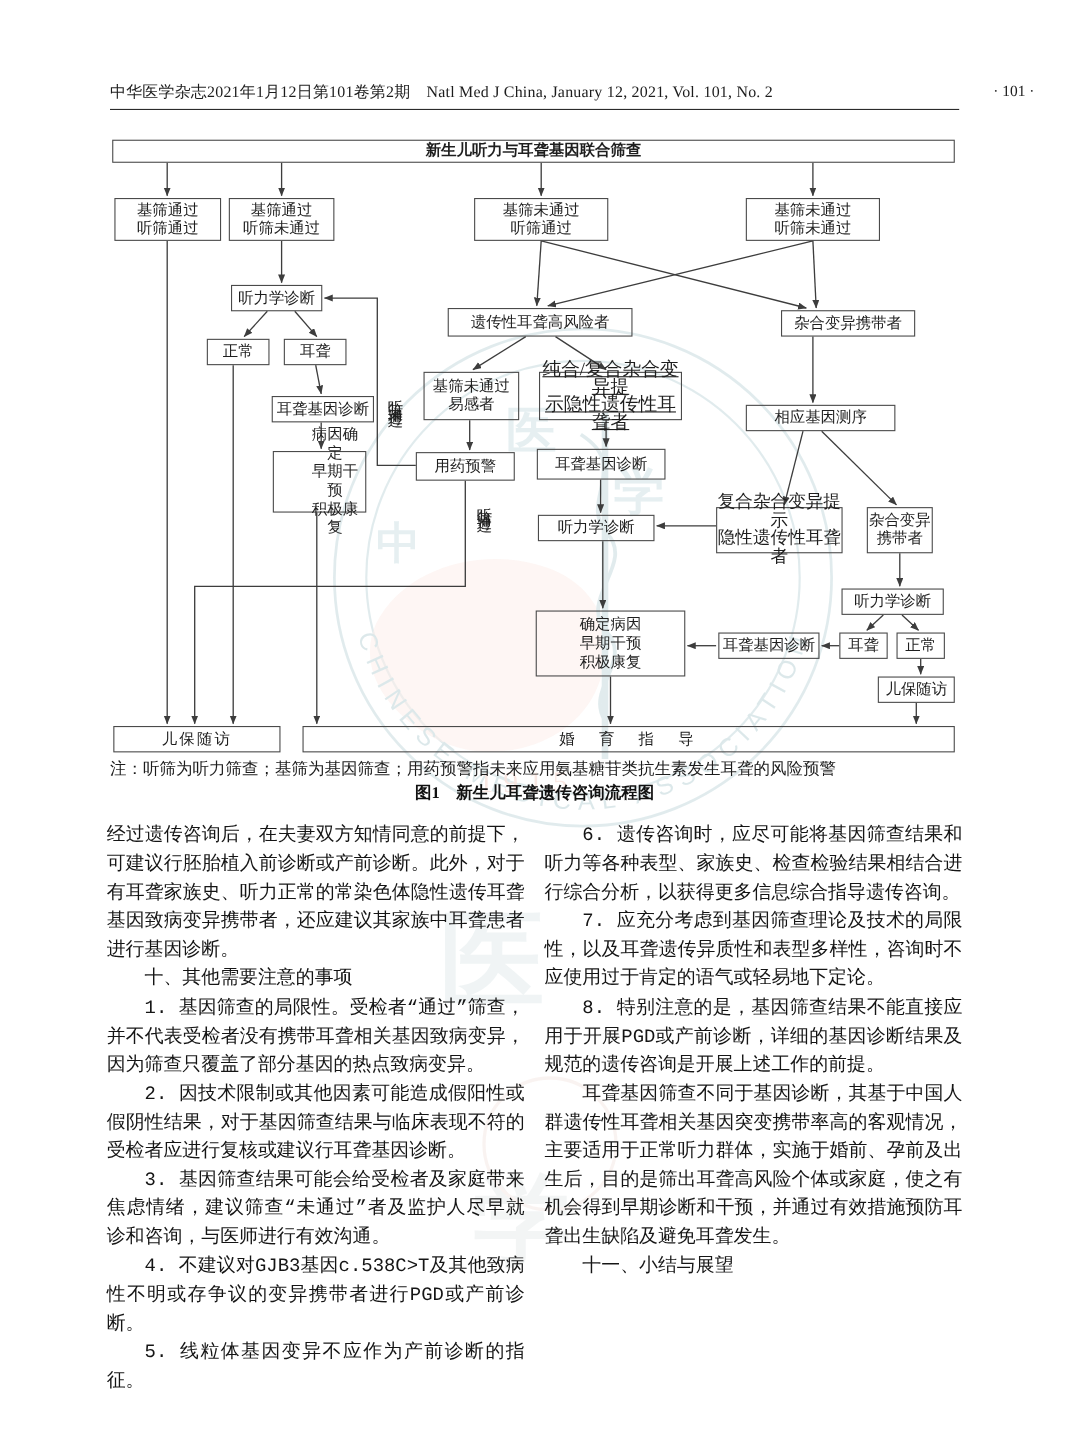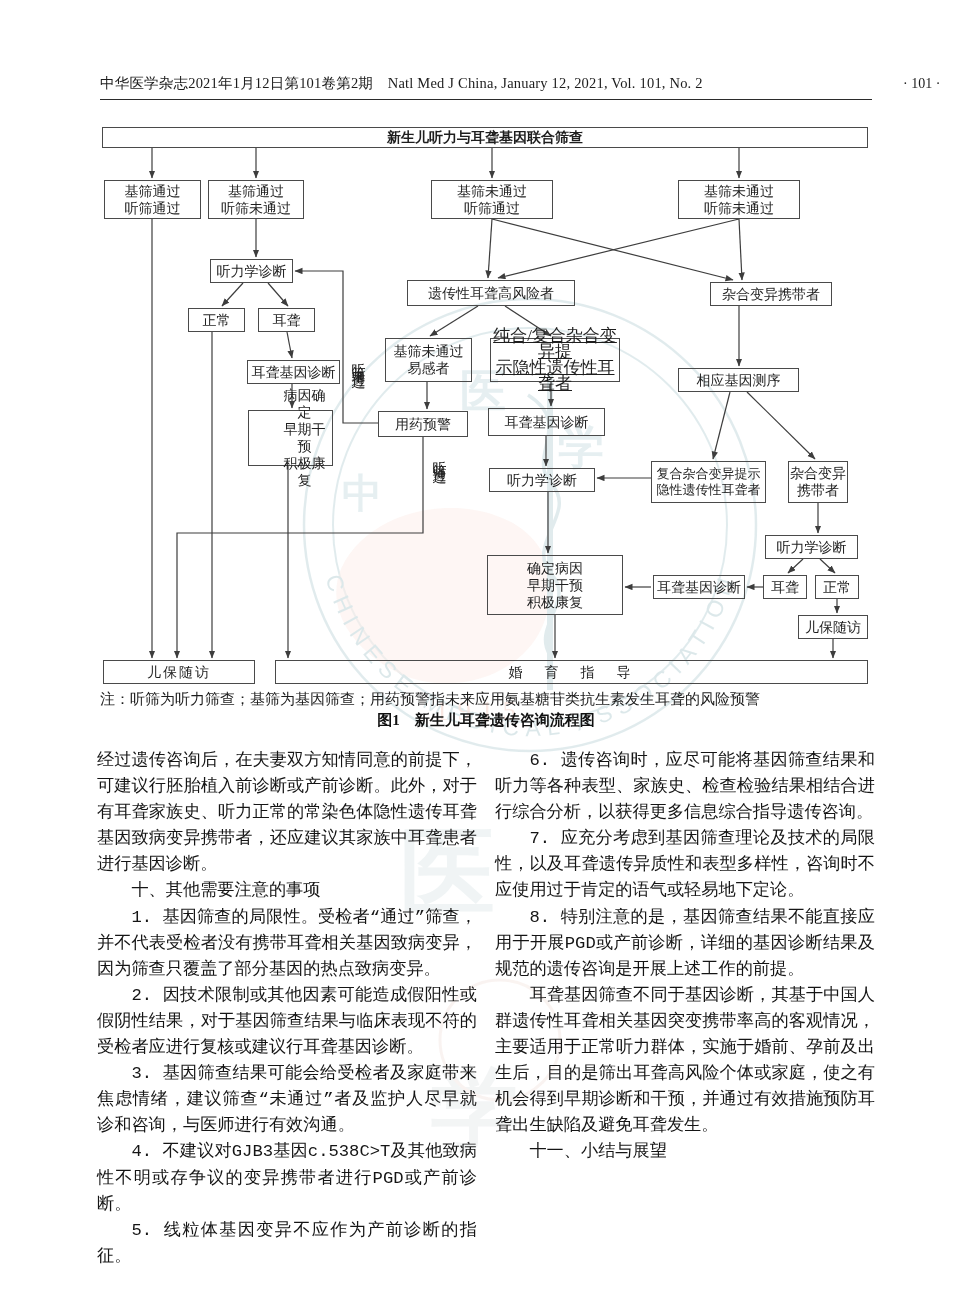--- a/index.html
+++ b/index.html
@@ -145,22 +145,22 @@
 
     <div class="node" style="left:385px;top:338px;width:87px;height:44px;">基筛未通过
 易感者</div>
     <div class="node" style="left:490px;top:338px;width:130px;height:44px;font-size:17px;line-height:16px;text-decoration:underline;">纯合/复合杂合变异提
 示隐性遗传性耳聋者</div>
 
     <div class="node" style="left:378px;top:411px;width:90px;height:26px;">用药预警</div>
     <div class="node" style="left:488px;top:408px;width:117px;height:28px;">耳聋基因诊断</div>
     <div class="node" style="left:489px;top:468px;width:106px;height:24px;">听力学诊断</div>
 
-    <div class="node" style="left:678px;top:368px;width:121px;height:24px;text-align:center;">相应基因测序</div>
-    <div class="node" style="left:651px;top:461px;width:115px;height:42px;font-size:13px;line-height:16.5px;">复合杂合变异提示
+    <div class="node" style="left:678px;top:368px;width:136px;height:24px;text-align:center;">相应基因测序</div>
+    <div class="node" style="left:651px;top:461px;width:115px;height:42px;font-size:16px;line-height:16.5px;">复合杂合变异提示
 隐性遗传性耳聋者</div>
     <div class="node" style="left:788px;top:461px;width:60px;height:42px;">杂合变异
 携带者</div>
 
     <div class="node" style="left:765px;top:535px;width:93px;height:24px;">听力学诊断</div>
     <div class="node" style="left:763px;top:575px;width:44px;height:24px;">耳聋</div>
     <div class="node" style="left:815px;top:575px;width:44px;height:24px;">正常</div>
     <div class="node" style="left:653px;top:575px;width:92px;height:24px;">耳聋基因诊断</div>
 
     <div class="node" style="left:487px;top:555px;width:136px;height:60px;text-align:right;">确定病因

